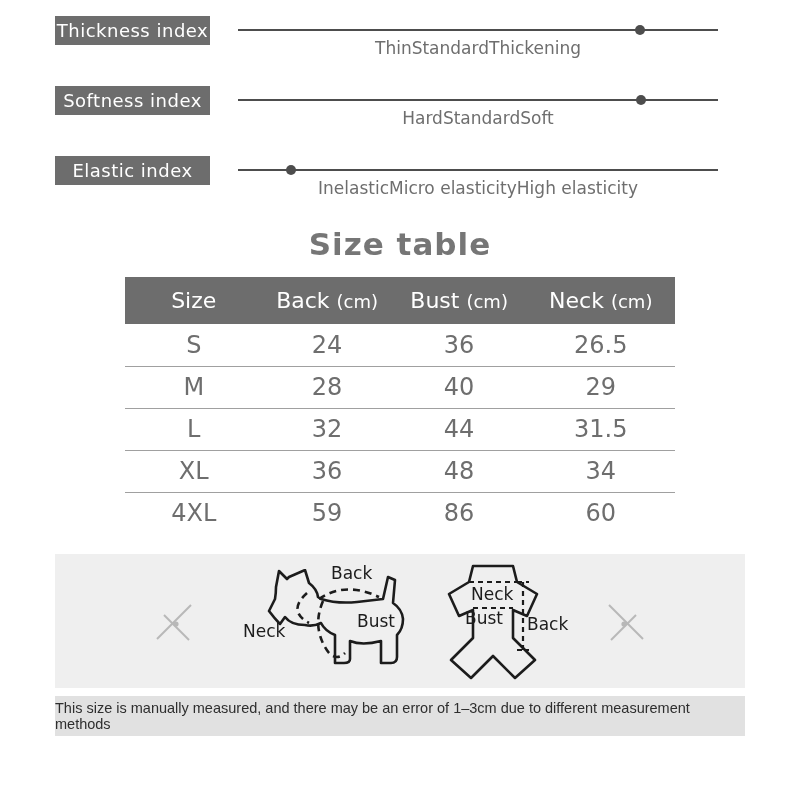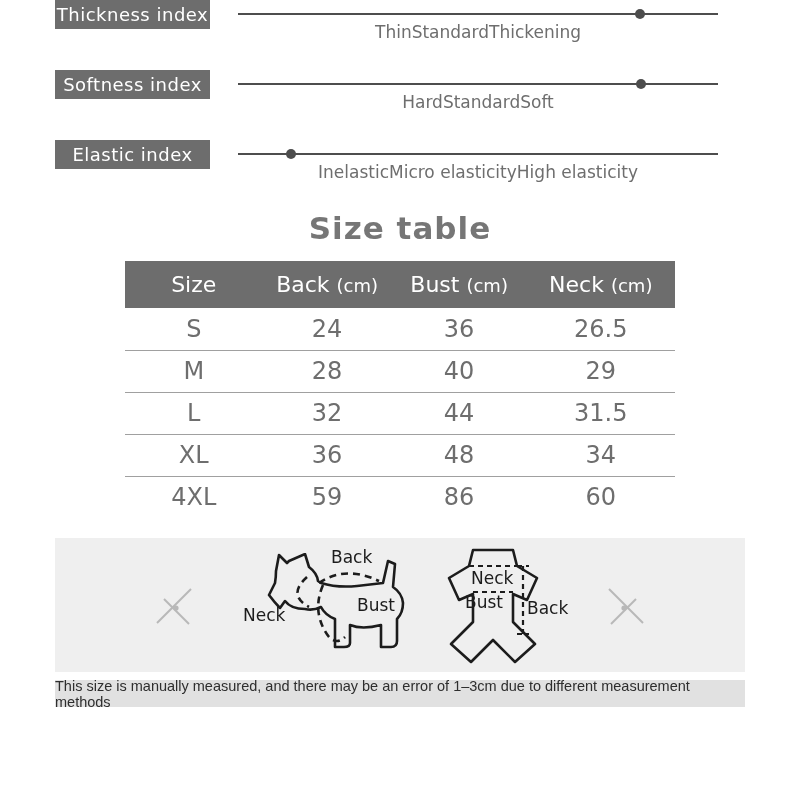--- a/index.html
+++ b/index.html
@@ -1,20 +1,20 @@
 <!DOCTYPE html>
 <html><head>
 <meta charset="utf-8">
 <style>
   * { margin:0; padding:0; box-sizing:border-box; }
   html,body { width:800px; height:800px; background:#ffffff; overflow:hidden;
               font-family:"DejaVu Sans","Liberation Sans",sans-serif; }
 
   
-  .indexes { padding-top:0; }
+  .indexes { padding-top:16px; }
   .index-row { display:flex; margin:0 0 15px 55px; height:55px; }
   .index-label { background:#6d6d6d; color:#ffffff; font-size:18px; line-height:29px;
                  height:29px; width:155px; text-align:center; flex:0 0 155px;
                  letter-spacing:.5px; }
   .slider { width:480px; margin-left:28px; }
   .track { margin-top:13px; height:2px; background:#4d4d4d; position:relative; }
   .dot { position:absolute; top:-4px; width:10px; height:10px; border-radius:50%;
          background:#4d4d4d; transform:translateX(-50%); }
   .ticks { display:flex; justify-content:center; padding:0 10px;
            margin-top:7px; font-size:17px; color:#6e6e6e; }
@@ -43,21 +43,21 @@
   .fig-garment { left:368px; top:8px; width:140px; height:122px; }
   .diagram-label { position:absolute; font-size:17px; color:#1c1c1c; white-space:nowrap; }
   .dog-back  { left:64px;  top:-6px; }
   .dog-bust  { left:90px;  top:42px; }
   .dog-neck  { left:-24px; top:52px; }
   .garment-neck { left:48px;  top:22px; }
   .garment-bust { left:42px;  top:46px; }
   .garment-back { left:104px; top:52px; }
 
   
-  .footer-note { width:690px; height:27px; margin:8px auto 0; background:#e1e1e1;
+  .footer-note { width:690px; height:40px; margin:8px auto 0; background:#e1e1e1;
                  color:#2e2e2e; font-family:"Liberation Sans",sans-serif; font-size:14.5px;
                  display:flex; align-items:center; justify-content:center; }
 </style>
 </head>
 <body>
 
 <div class="indexes">
 
   <div class="index-row">
     <div class="index-label">Thickness index</div>

